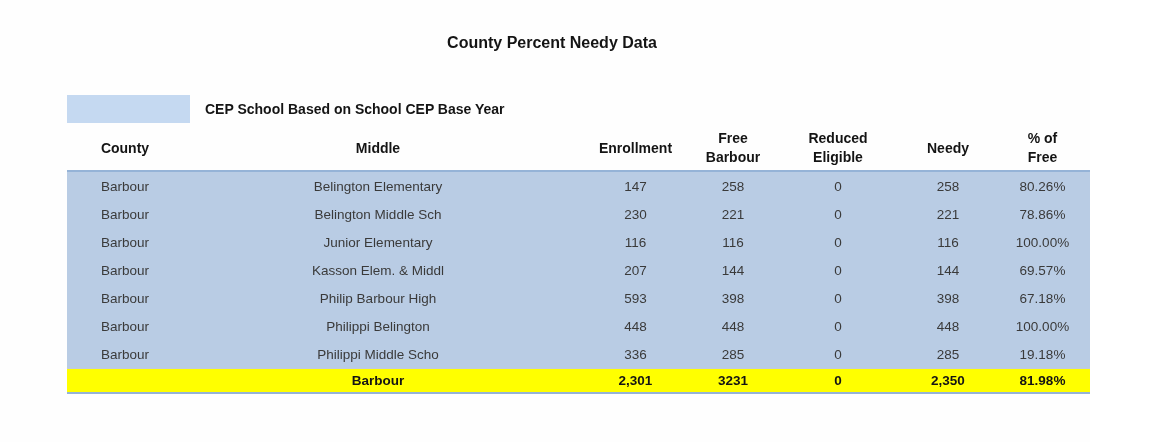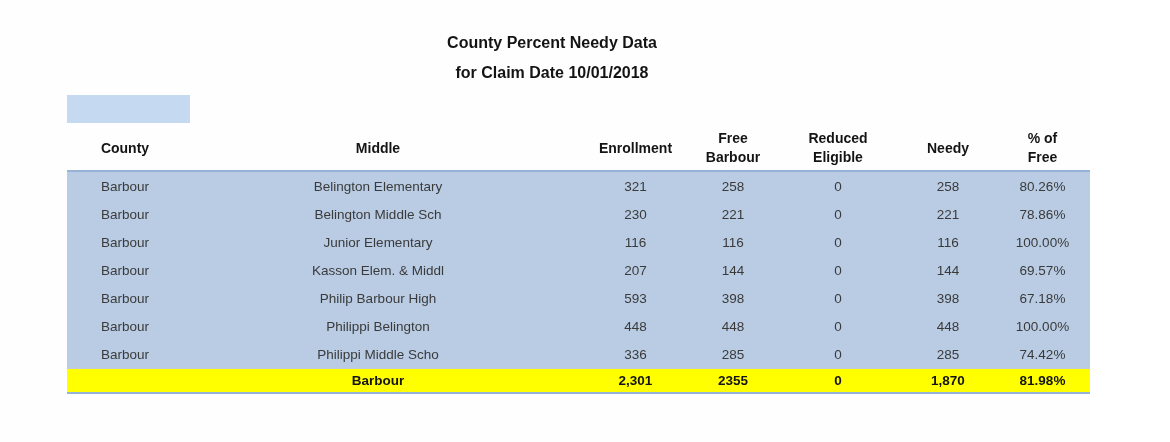--- a/index.html
+++ b/index.html
@@ -97,24 +97,24 @@
     border-bottom: 2px solid var(--border-blue, #95b3d7);
   }
 </style>
 </head>
 <body>
 
 <div class="doc">
 
   <div class="title-block">
     <div class="title-line">County Percent Needy Data</div>
-    <div class="title-line">for Claim Date 10/01/2018</div>
   </div>
 
   <div class="legend-swatch"></div>
+  <div class="legend-label">CEP School Based on School CEP Base Year</div>
 
   <table class="needy-table">
     <colgroup>
       <col style="width:116px">
       <col style="width:390px">
       <col style="width:125px">
       <col style="width:70px">
       <col style="width:140px">
       <col style="width:80px">
       <col style="width:109px">
@@ -130,21 +130,21 @@
 Eligible</th>
           <th>Needy</th>
           <th>% of
 Free</th>
         </tr>
     </thead>
     <tbody>
         <tr>
           <td>Barbour</td>
           <td>Belington Elementary</td>
-          <td>321</td>
+          <td>147</td>
           <td>258</td>
           <td>0</td>
           <td>258</td>
           <td>80.26%</td>
         </tr>
         <tr>
           <td>Barbour</td>
           <td>Belington Middle Sch</td>
           <td>230</td>
           <td>221</td>
@@ -188,29 +188,29 @@
           <td>448</td>
           <td>100.00%</td>
         </tr>
         <tr>
           <td>Barbour</td>
           <td>Philippi Middle Scho</td>
           <td>336</td>
           <td>285</td>
           <td>0</td>
           <td>285</td>
-          <td>74.42%</td>
+          <td>19.18%</td>
         </tr>
       </tbody>
     <tfoot>
       <tr>
           <td></td>
           <td>Barbour</td>
           <td>2,301</td>
-          <td>2355</td>
-          <td>0</td>
-          <td>1,870</td>
+          <td>3231</td>
+          <td>0</td>
+          <td>2,350</td>
           <td>81.98%</td>
         </tr>
     </tfoot>
   </table>
 
 </div>
 
 </body></html>

